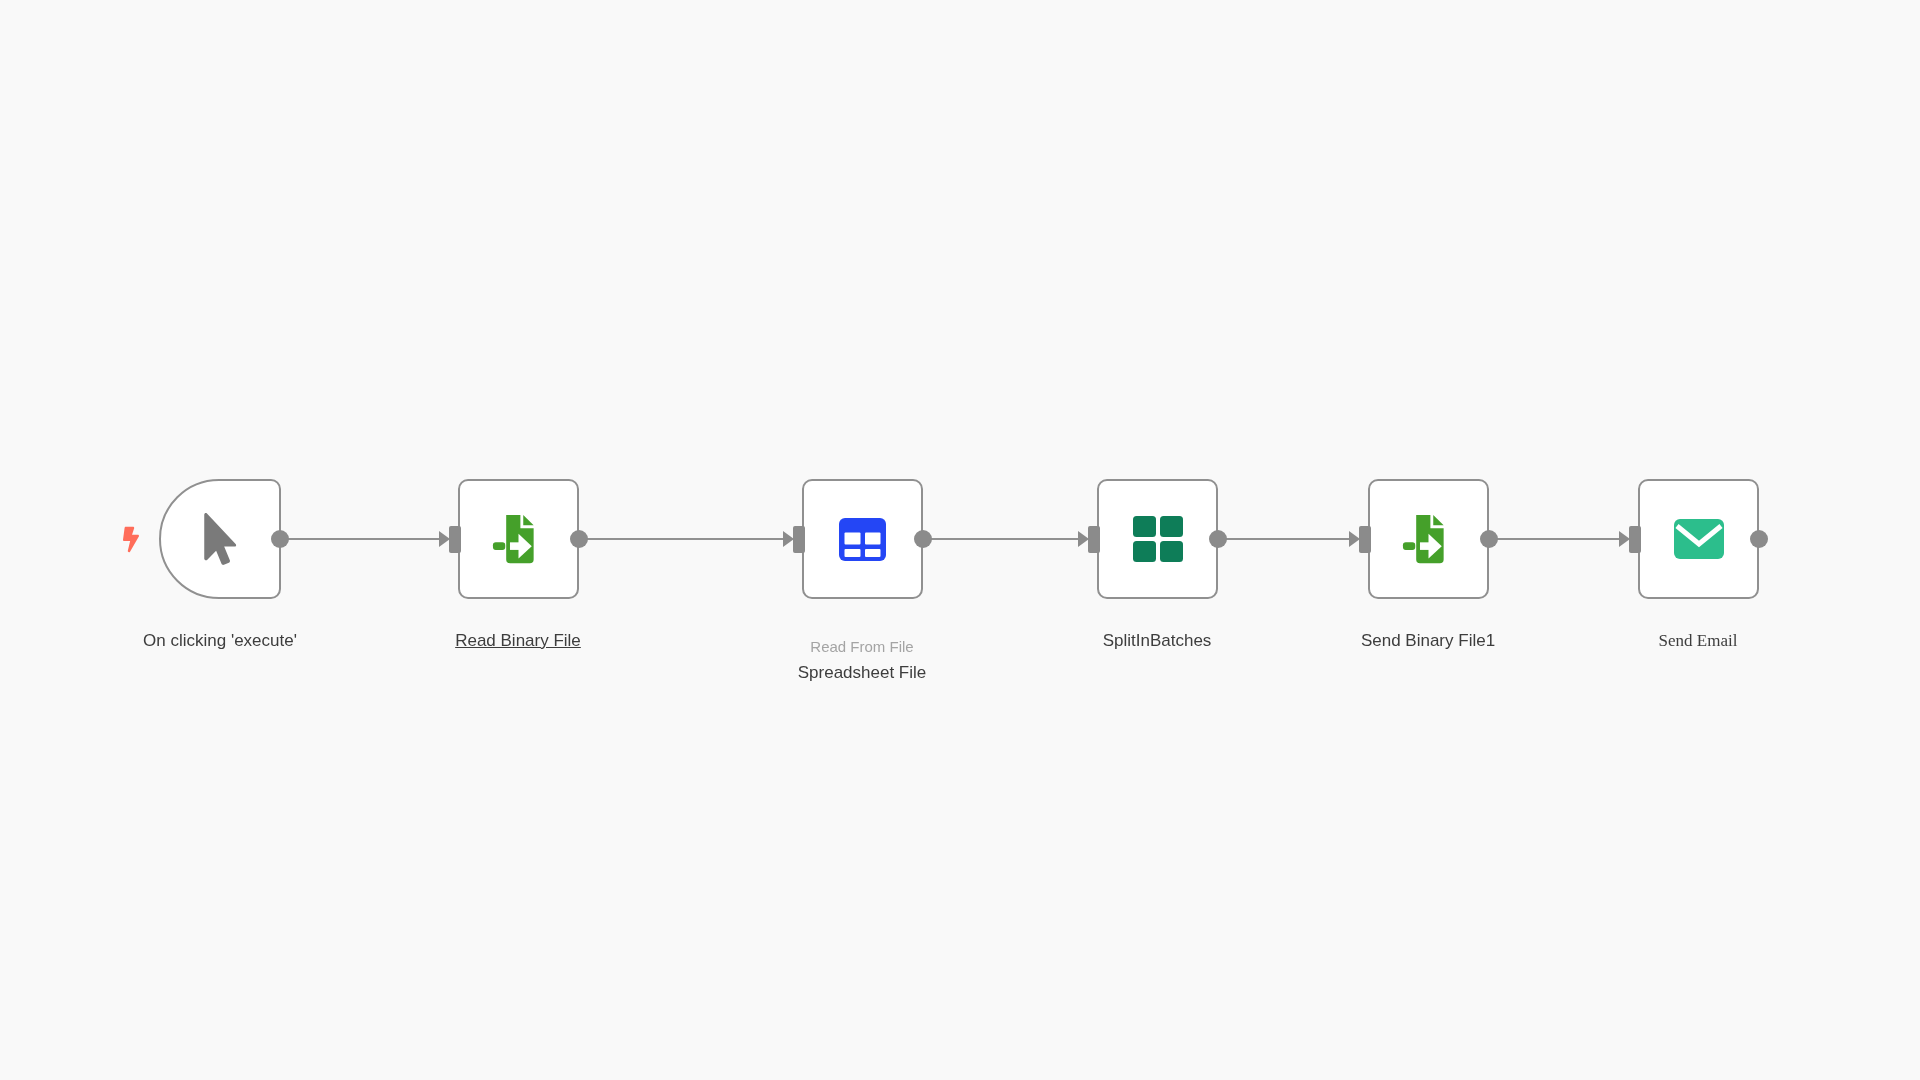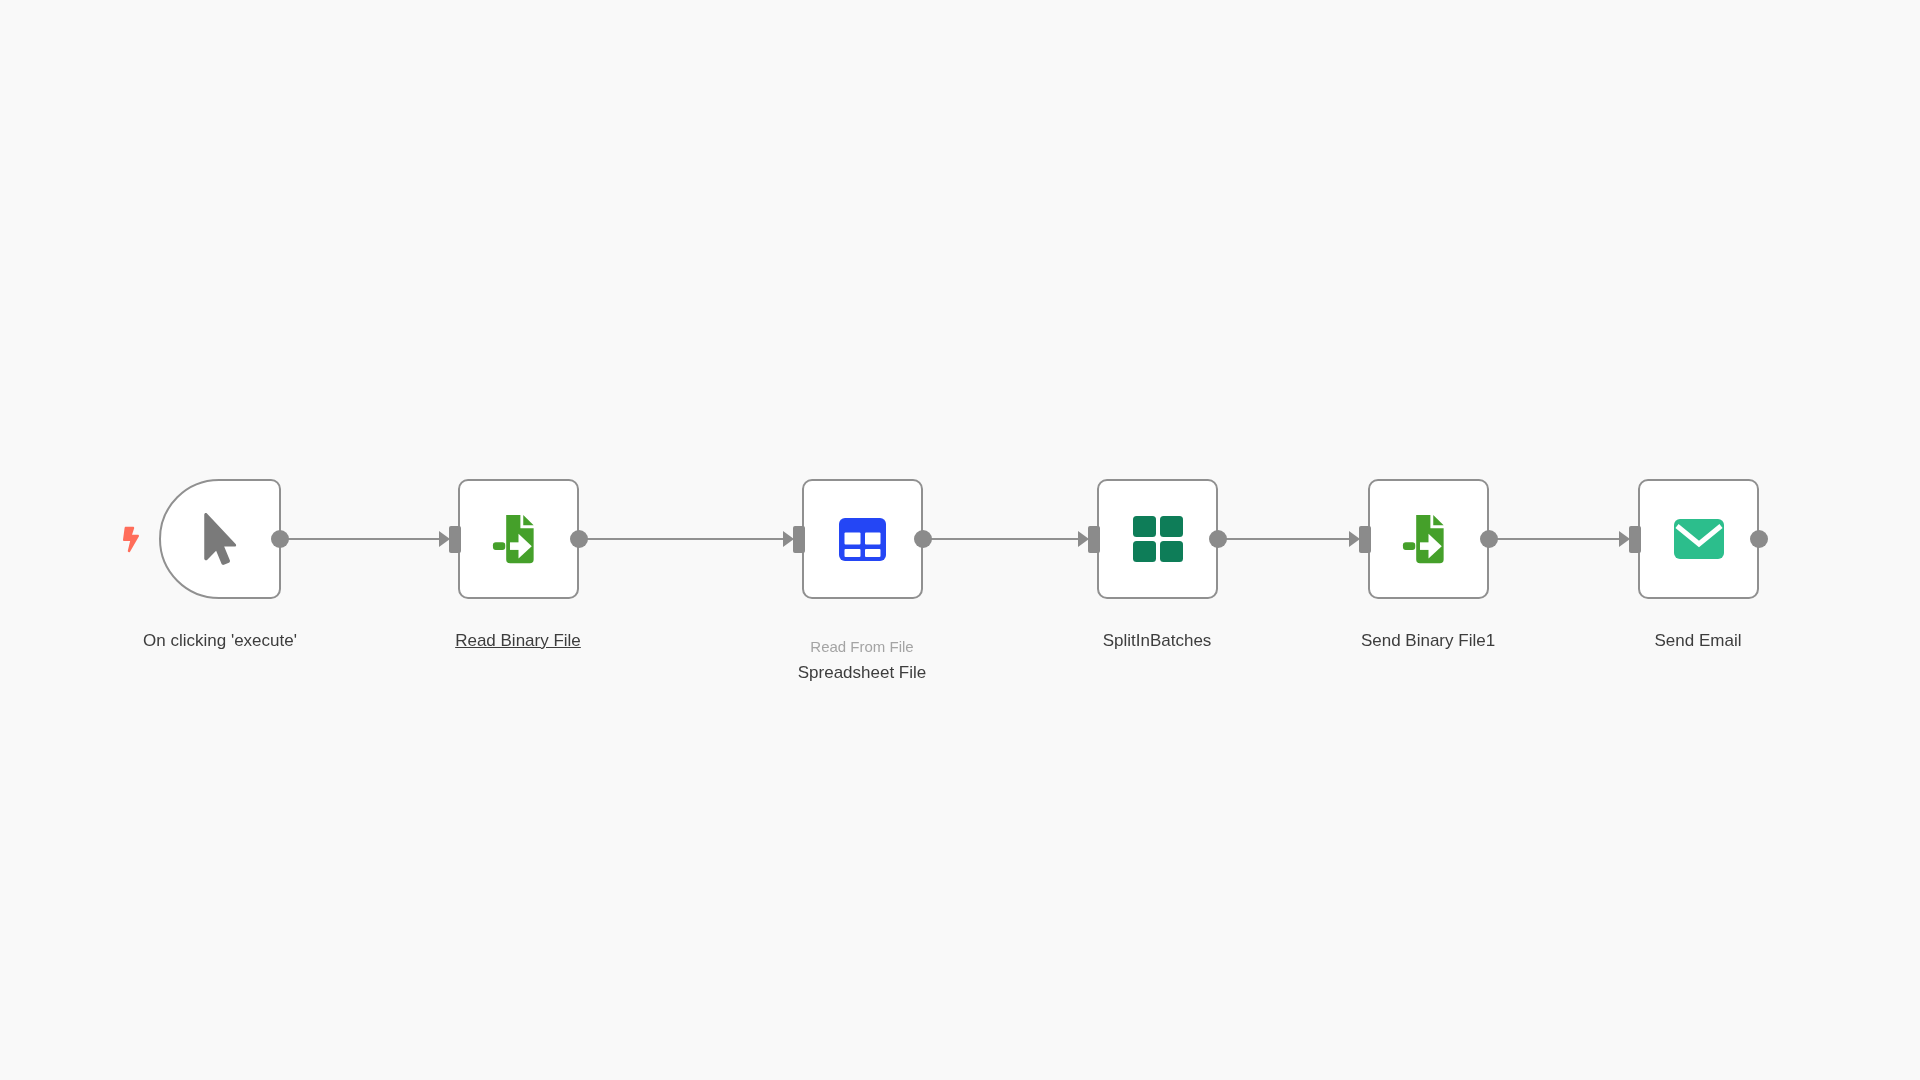--- a/index.html
+++ b/index.html
@@ -178,15 +178,15 @@
     </svg>
   </div>
   <div class="node-label" style="left:1278px;">Send Binary File1</div>
 
   <div class="node" style="left:1638px; top:479px;">
     <svg width="50" height="40" viewBox="0 0 50 40">
       <rect x="0" y="0" width="50" height="40" rx="6" fill="#2cbe8c"></rect>
       <path d="M3 7 L25 25 L47 7" stroke="#ffffff" stroke-width="5" fill="none"></path>
     </svg>
   </div>
-  <div class="node-label" style="left:1548px;">Send Email</div>
+  <div class="node-label" style="left:1548px;font-family:Liberation Serif, serif;">Send Email</div>
 
 </div>
 
 </body></html>

